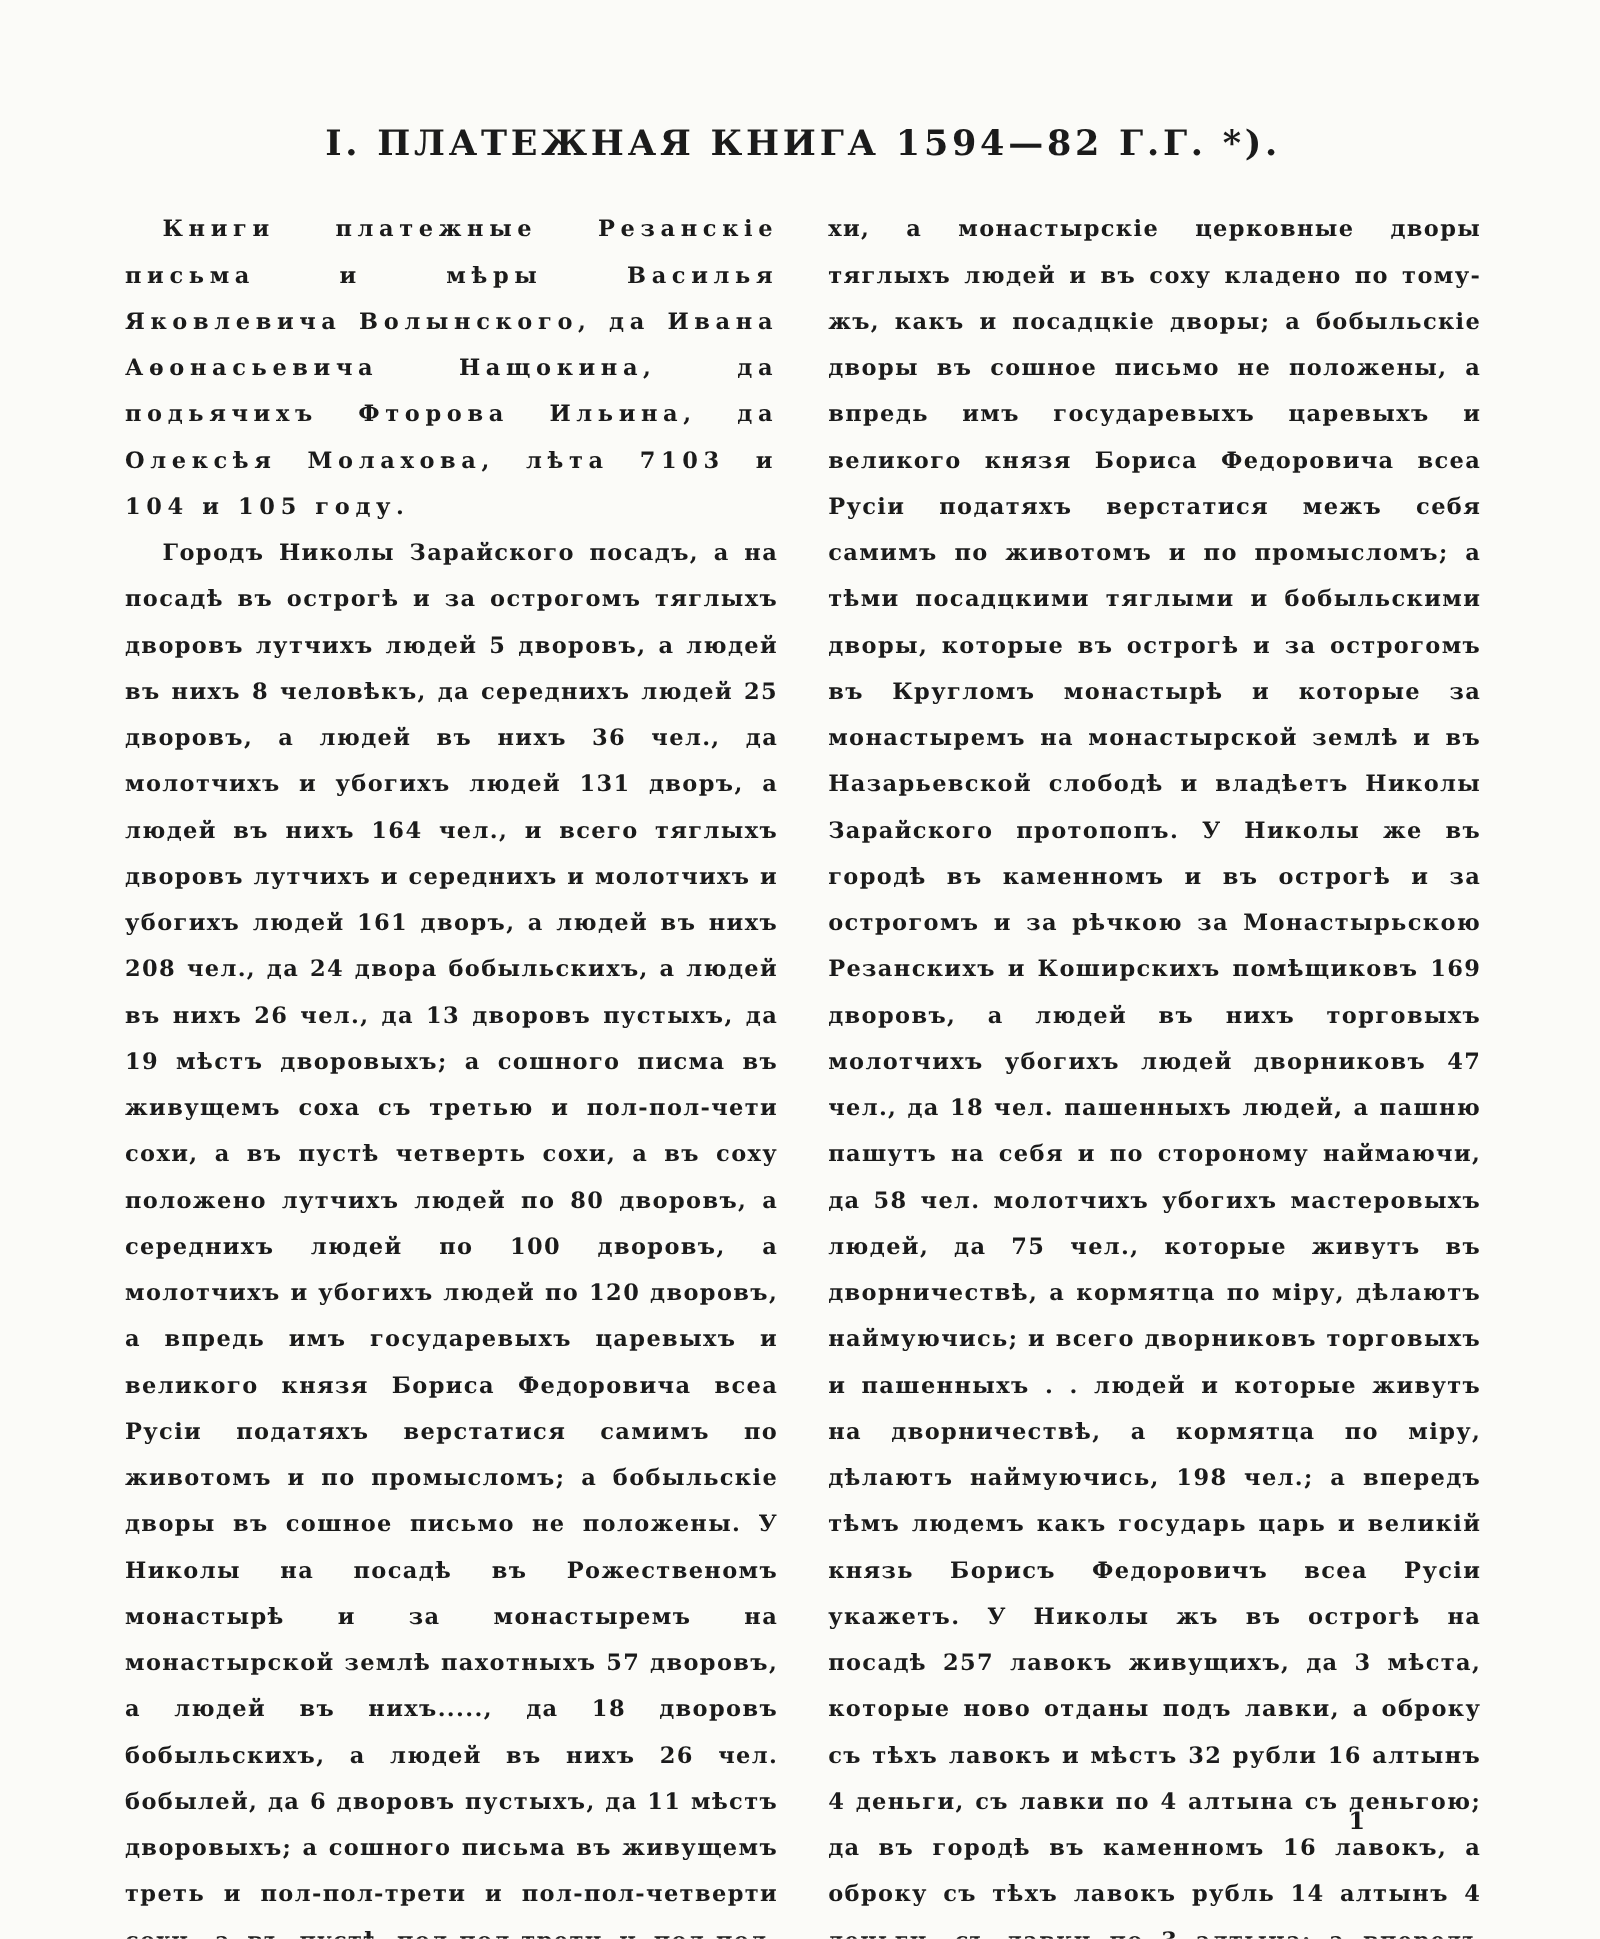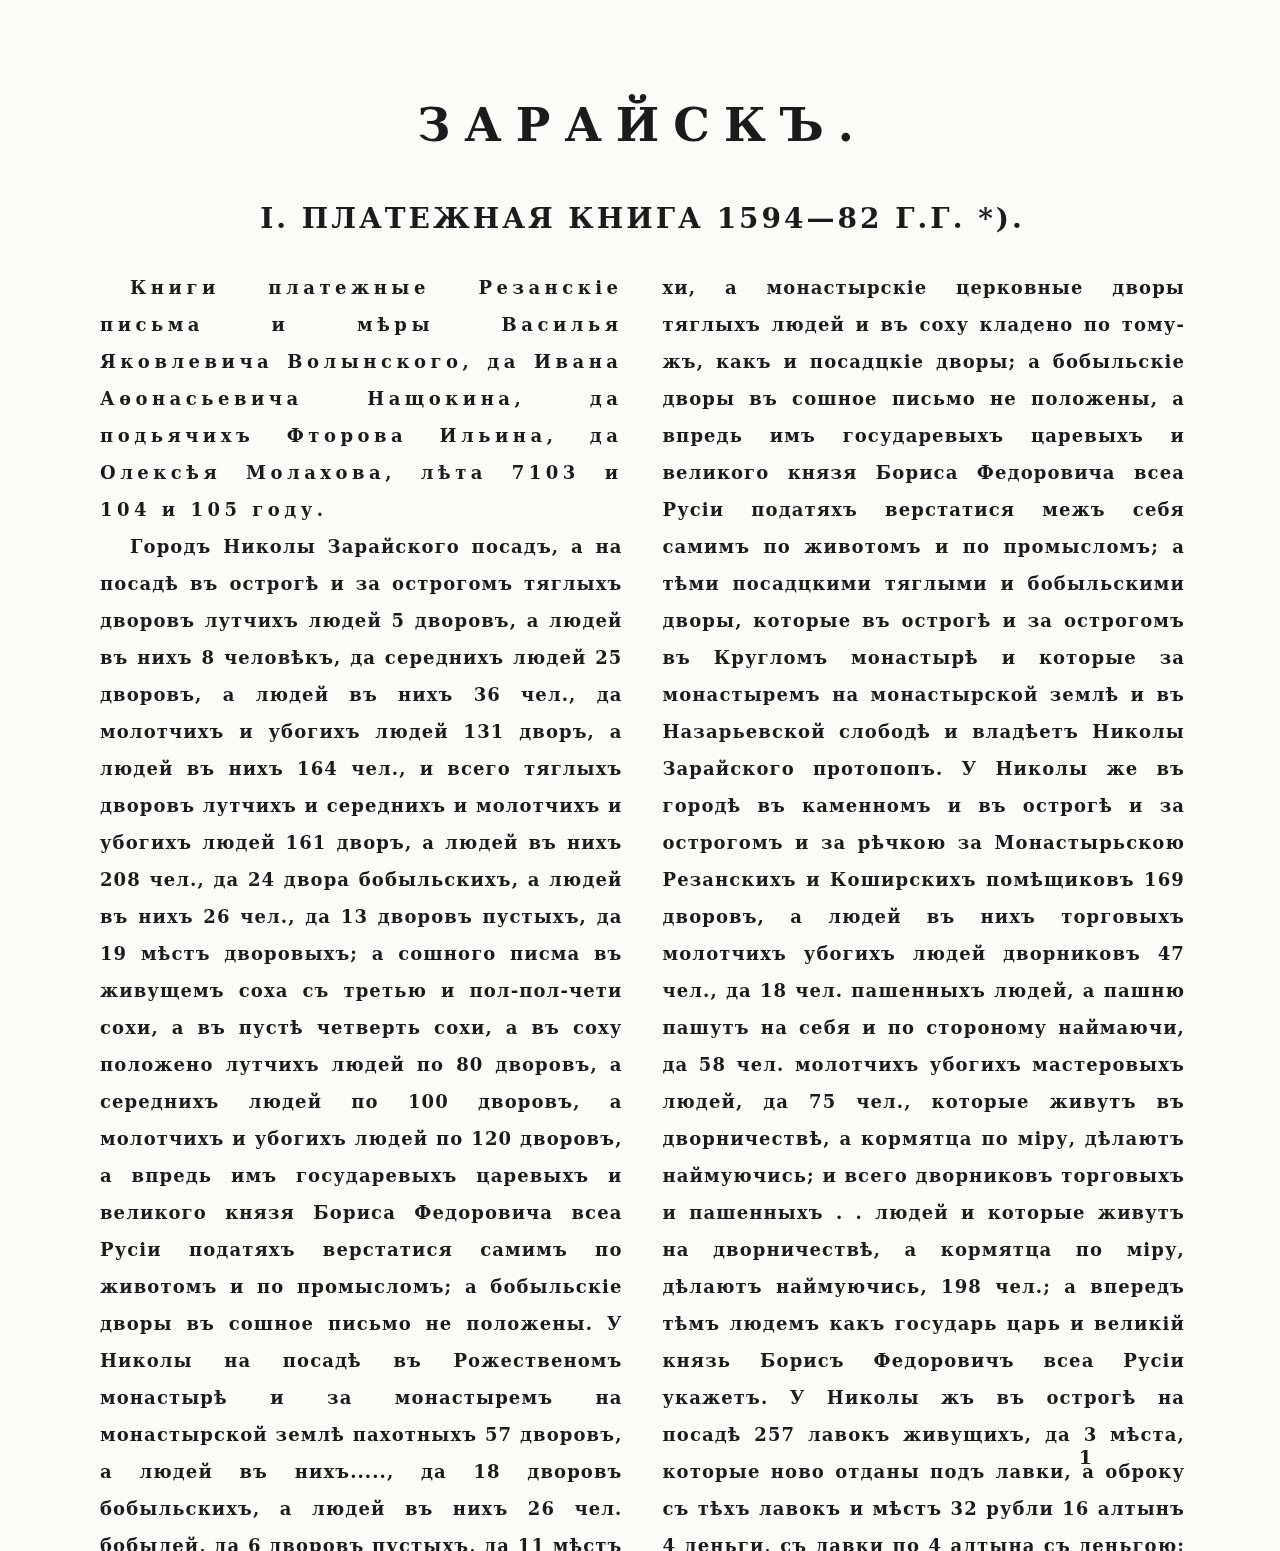--- a/index.html
+++ b/index.html
@@ -57,21 +57,20 @@
     right: 188px;
     font-size: 19px;
     font-weight: 700;
   }
 </style>
 </head>
 <body>
 
 <div class="sheet">
 
-  <h1 class="page-title">ЗАРАЙСКЪ.</h1>
 
   <h2 class="section-heading">I. ПЛАТЕЖНАЯ КНИГА 1594—82 Г.Г. *).</h2>
 
   <div class="columns">
     <div class="col">
       <p class="spaced">Книги платежные Резанскіе письма и мѣры Василья Яковлевича Волынского, да Ивана Аѳонасьевича Нащокина, да подьячихъ Фторова Ильина, да Олексѣя Молахова, лѣта 7103 и 104 и 105 году.</p>
       <p>Городъ Николы Зарайского посадъ, а на посадѣ въ острогѣ и за острогомъ тяглыхъ дворовъ лутчихъ людей 5 дворовъ, а людей въ нихъ 8 человѣкъ, да середнихъ людей 25 дворовъ, а людей въ нихъ 36 чел., да молотчихъ и убогихъ людей 131 дворъ, а людей въ нихъ 164 чел., и всего тяглыхъ дворовъ лутчихъ и середнихъ и молотчихъ и убогихъ людей 161 дворъ, а людей въ нихъ 208 чел., да 24 двора бобыльскихъ, а людей въ нихъ 26 чел., да 13 дворовъ пустыхъ, да 19 мѣстъ дворовыхъ; а сошного писма въ живущемъ соха съ третью и пол-пол-чети сохи, а въ пустѣ четверть сохи, а въ соху положено лутчихъ людей по 80 дворовъ, а середнихъ людей по 100 дворовъ, а молотчихъ и убогихъ людей по 120 дворовъ, а впредь имъ государевыхъ царевыхъ и великого князя Бориса Федоровича всеа Русіи податяхъ верстатися самимъ по животомъ и по промысломъ; а бобыльскіе дворы въ сошное письмо не положены. У Николы на посадѣ въ Рожественомъ монастырѣ и за монастыремъ на монастырской землѣ пахотныхъ 57 дворовъ, а людей въ нихъ....., да 18 дворовъ бобыльскихъ, а людей въ нихъ 26 чел. бобылей, да 6 дворовъ пустыхъ, да 11 мѣстъ дворовыхъ; а сошного письма въ живущемъ треть и пол-пол-трети и пол-пол-четверти сохи, а въ пустѣ пол-пол-трети и пол-пол-чети сохи, а бобыльскіе дворы въ сошное письмо не положены. Николы же за острогомъ на Безпятовской землѣ, что далъ въ домъ Николы Чудотворца Михайла Назарьевъ с. Глѣбовъ вотчину свою слободка Назарьевское, а дворовъ тяглыхъ людей 10 дворовъ, да 2 двора бобыльскихъ, а людей въ нихъ тожъ; а сошного письма въ живущемъ пол-пол-трети со-</p>
     </div>
     <div class="col">
       <p class="no-indent">хи, а монастырскіе церковные дворы тяглыхъ людей и въ соху кладено по тому-жъ, какъ и посадцкіе дворы; а бобыльскіе дворы въ сошное письмо не положены, а впредь имъ государевыхъ царевыхъ и великого князя Бориса Федоровича всеа Русіи податяхъ верстатися межъ себя самимъ по животомъ и по промысломъ; а тѣми посадцкими тяглыми и бобыльскими дворы, которые въ острогѣ и за острогомъ въ Кругломъ монастырѣ и которые за монастыремъ на монастырской землѣ и въ Назарьевской слободѣ и владѣетъ Николы Зарайского протопопъ. У Николы же въ городѣ въ каменномъ и въ острогѣ и за острогомъ и за рѣчкою за Монастырьскою Резанскихъ и Коширскихъ помѣщиковъ 169 дворовъ, а людей въ нихъ торговыхъ молотчихъ убогихъ людей дворниковъ 47 чел., да 18 чел. пашенныхъ людей, а пашню пашутъ на себя и по стороному наймаючи, да 58 чел. молотчихъ убогихъ мастеровыхъ людей, да 75 чел., которые живутъ въ дворничествѣ, а кормятца по міру, дѣлаютъ наймуючись; и всего дворниковъ торговыхъ и пашенныхъ . . людей и которые живутъ на дворничествѣ, а кормятца по міру, дѣлаютъ наймуючись, 198 чел.; а впередъ тѣмъ людемъ какъ государь царь и великій князь Борисъ Федоровичъ всеа Русіи укажетъ. У Николы жъ въ острогѣ на посадѣ 257 лавокъ живущихъ, да 3 мѣста, которые ново отданы подъ лавки, а оброку съ тѣхъ лавокъ и мѣстъ 32 рубли 16 алтынъ 4 деньги, съ лавки по 4 алтына съ деньгою; да въ городѣ въ каменномъ 16 лавокъ, а оброку съ тѣхъ лавокъ рубль 14 алтынъ 4 деньги, съ лавки по 3 алтына; а впередъ торговымъ людемъ въ лавочныхъ оброкехъ верстатись межъ себя самимъ; а оброкъ съ тѣхъ со всѣхъ лавокъ сбираютъ на протопопа съ братьею; да въ острогѣ же 67 лавокъ пустыхъ, да 4 мѣста лавочныхъ порозжіе, а оброку впустѣ 8 рублевъ 29 алтынъ съ деньгою; да на посадѣ-жъ 53 скамьи, а торгуютъ на нихъ хлѣбомъ, колачи и всякимъ мелочнымъ товаромъ,</p>

